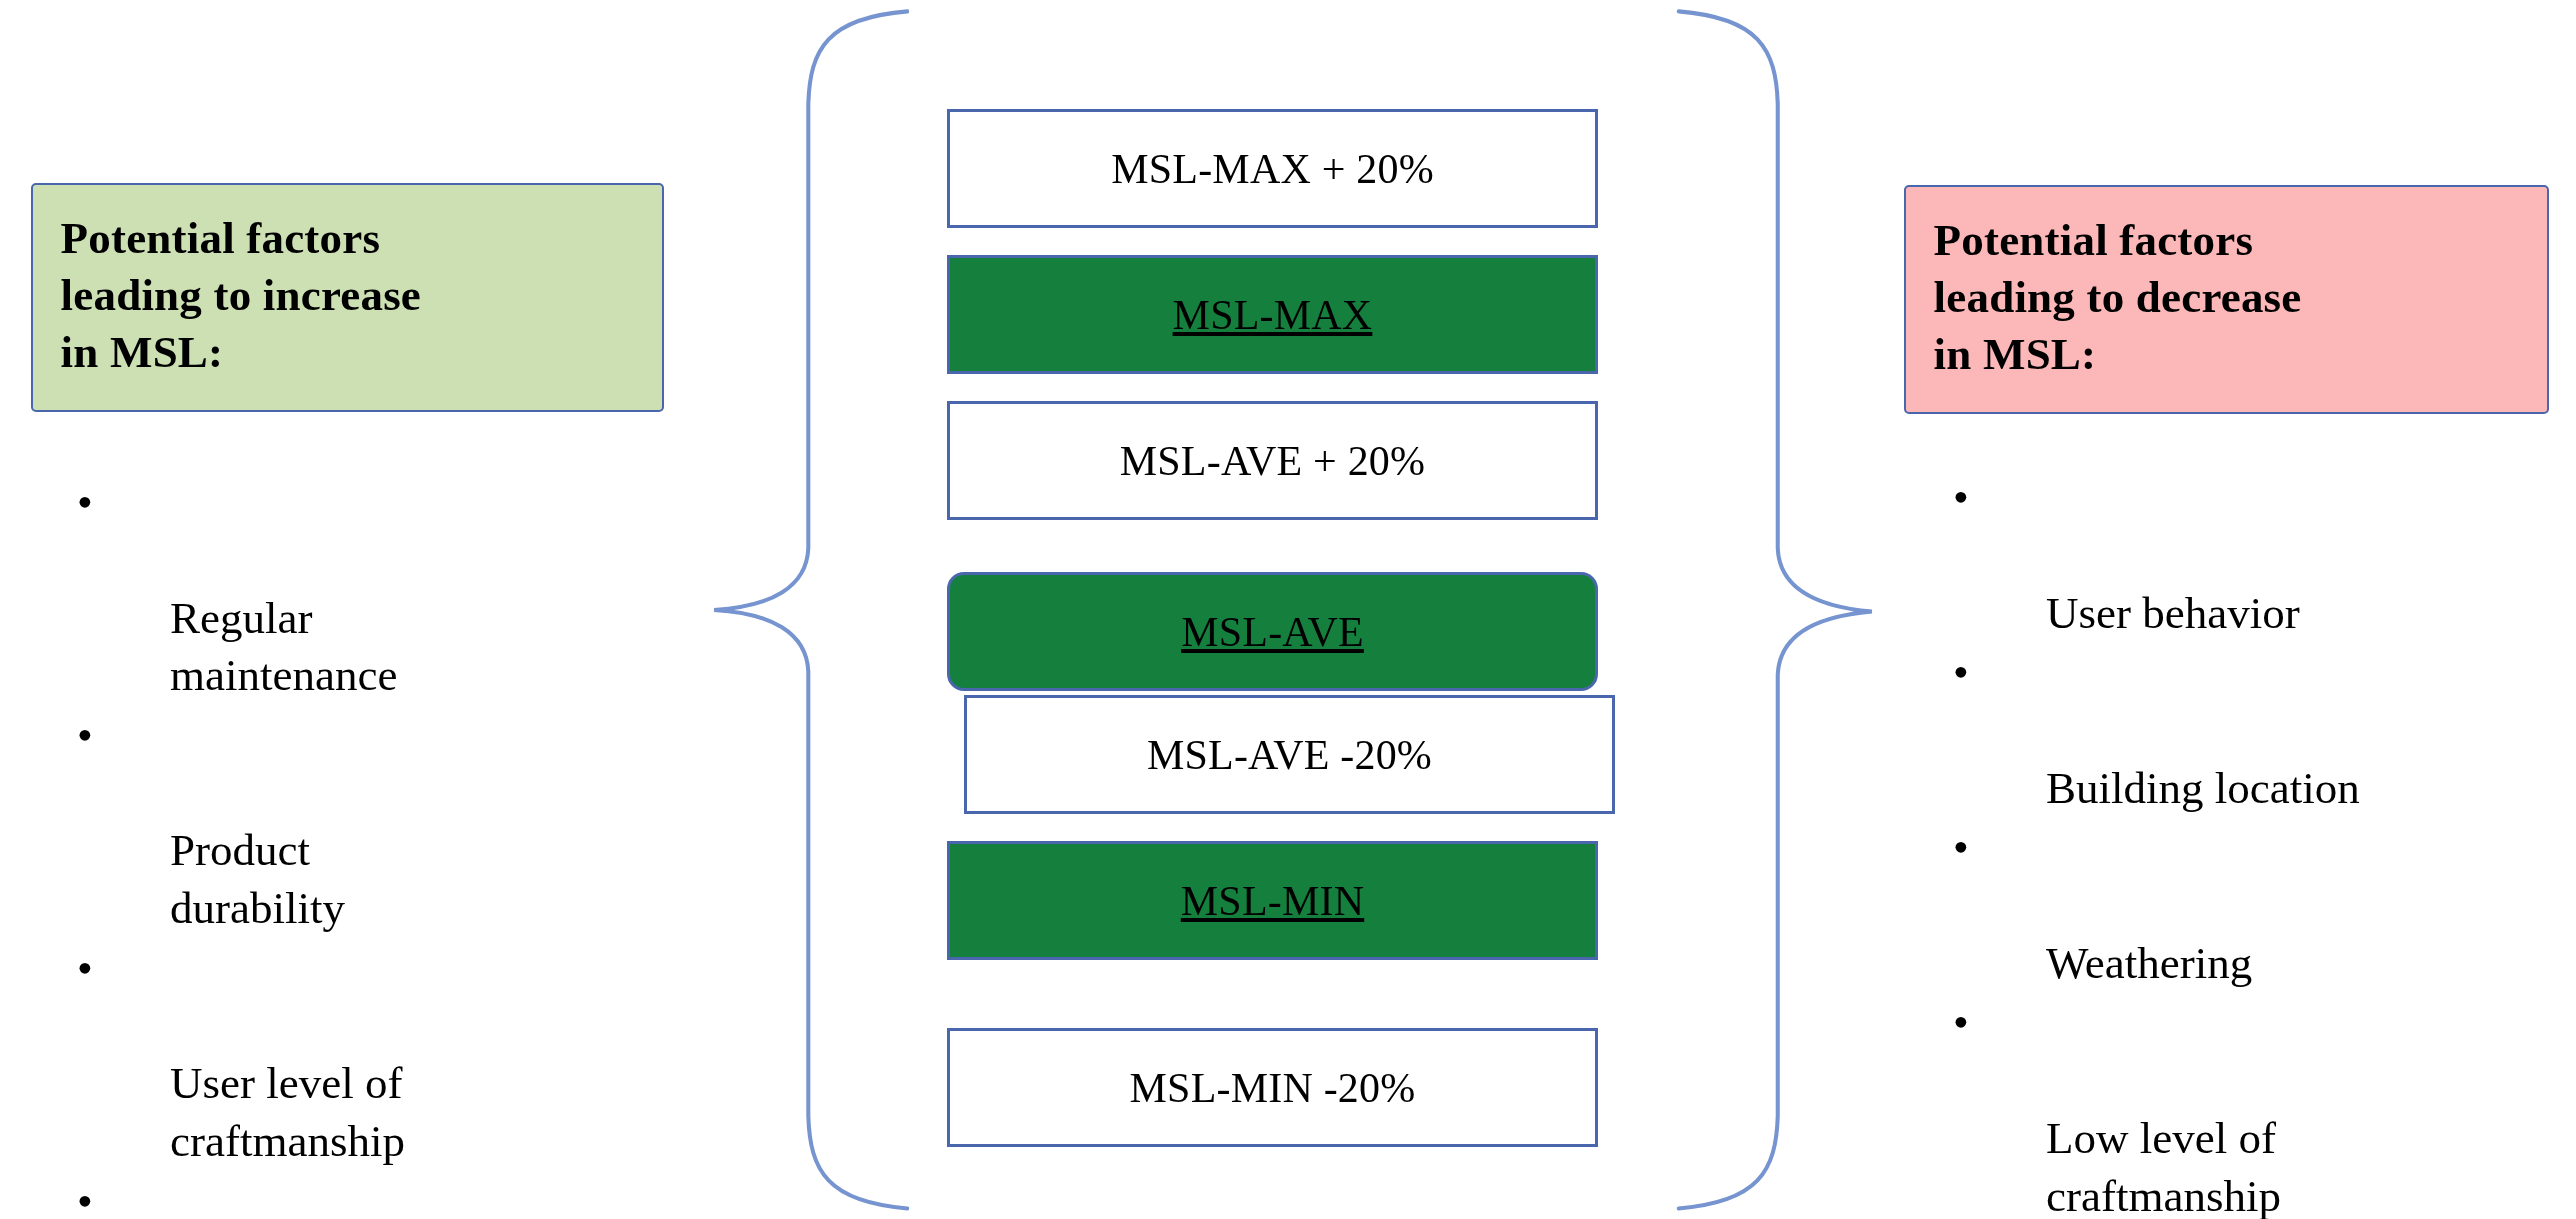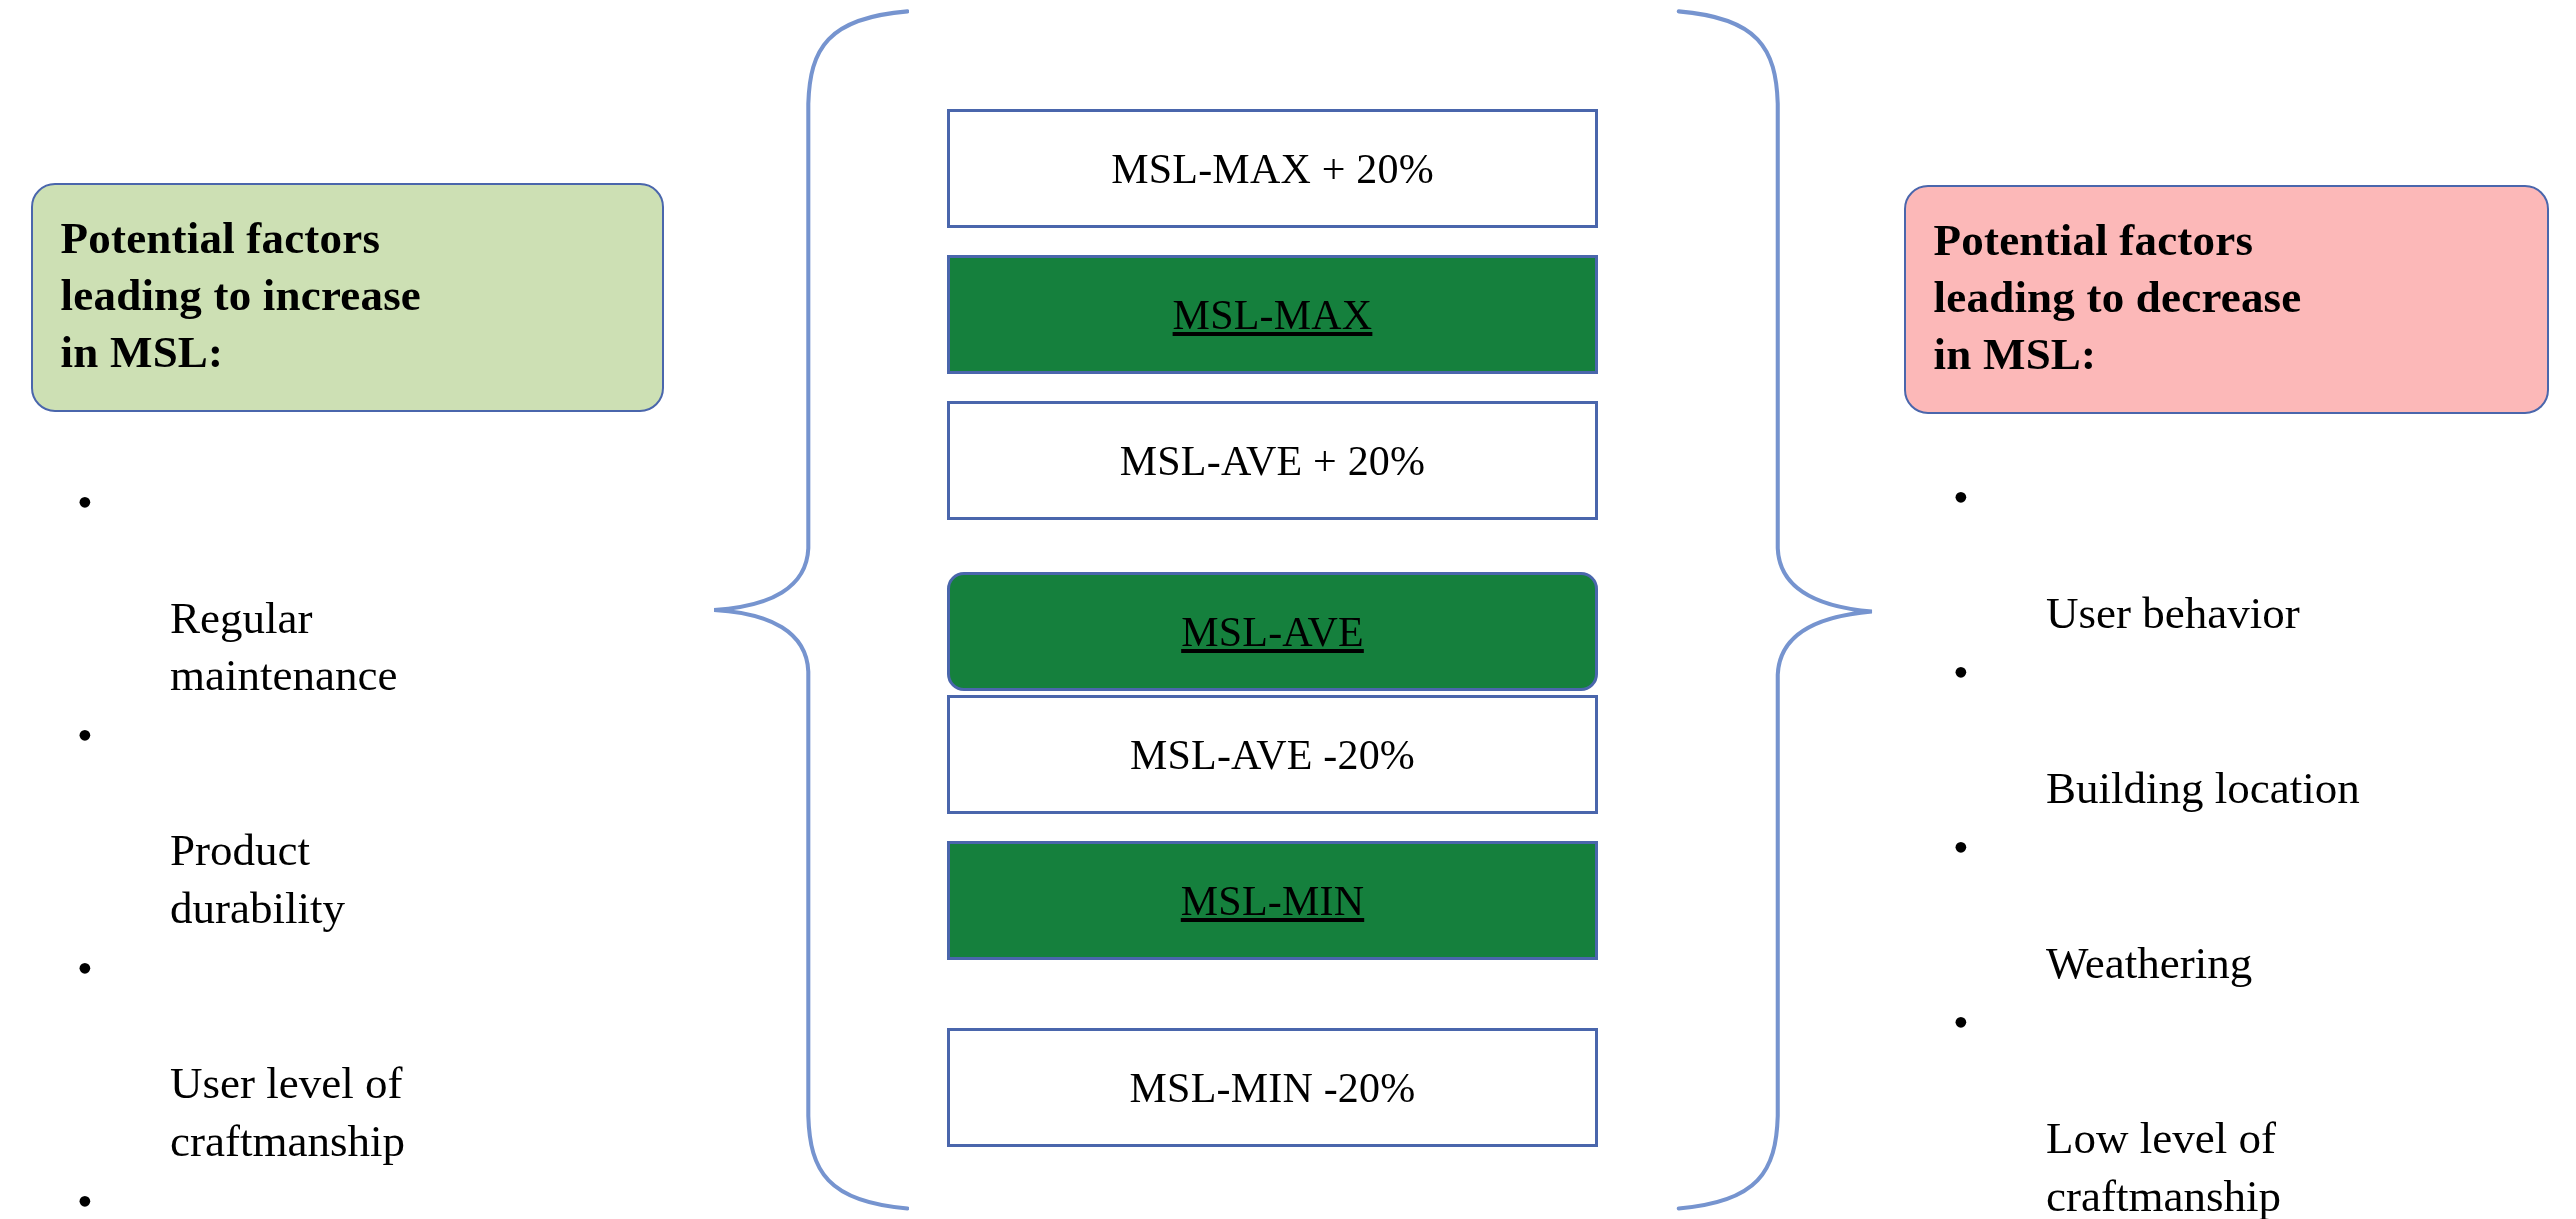--- a/index.html
+++ b/index.html
@@ -14,21 +14,21 @@
     overflow: hidden;
     font-family: "Liberation Serif", "DejaVu Serif", serif;
     color: #000000;
   }
 
   
   .callout {
     position: absolute;
     box-sizing: border-box;
     border: 2.4px solid #4a66ac;
-    border-radius: 24px;
+    border-radius: 5px;
     display: flex;
     align-items: center;
     padding: 14.6px 27.6px 18px 27.6px;
   }
   .callout .callout-text {
     font-weight: bold;
     font-size: 45px;
     line-height: 1.27;
     letter-spacing: 0.2px;
     white-space: pre-line;
@@ -165,21 +165,21 @@
   </div>
   <div class="msl-box fill-blue" style="top:146px;">
     <span class="msl-label">MSL-MAX</span>
   </div>
   <div class="msl-box fill-white" style="top:292px;">
     <span class="msl-label">MSL-AVE + 20%</span>
   </div>
   <div class="msl-box fill-blue" style="top:463px;border-radius:17px;">
     <span class="msl-label">MSL-AVE</span>
   </div>
-  <div class="msl-box fill-white" style="top:586px;">
+  <div class="msl-box fill-white" style="top:586px;margin-left:17px;">
     <span class="msl-label">MSL-AVE -20%</span>
   </div>
   <div class="msl-box fill-blue" style="top:732px;">
     <span class="msl-label">MSL-MIN</span>
   </div>
   <div class="msl-box fill-white" style="top:879px;margin-top:40px;">
     <span class="msl-label">MSL-MIN -20%</span>
   </div>
 </div>
 

